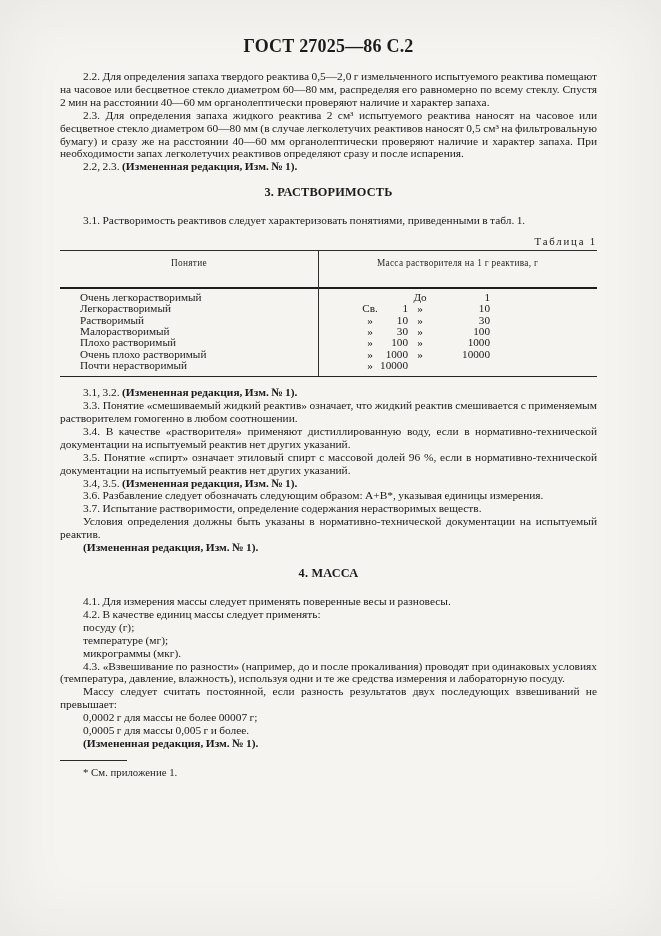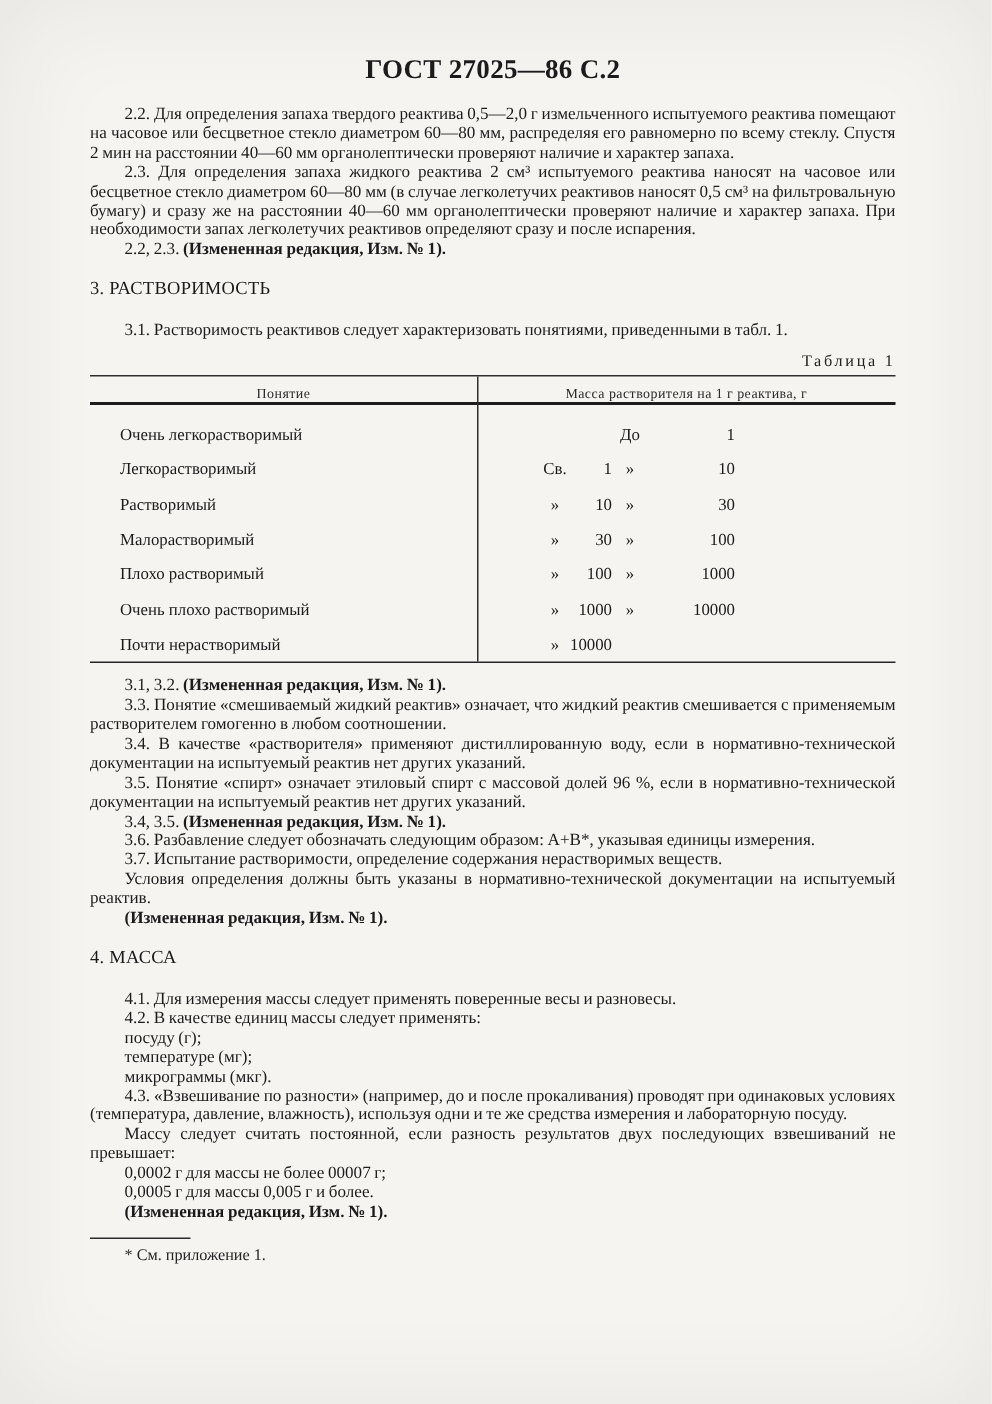--- a/index.html
+++ b/index.html
@@ -22,21 +22,21 @@
     text-align:center;font-weight:bold;font-size:18px;line-height:13px;
     margin-bottom:17px;letter-spacing:0.2px;
   }
   .para{
     font-size:11.4px;line-height:12.9px;
     text-align:justify;text-indent:23px;word-spacing:-0.4px;
   }
   .para.amend span{font-weight:normal;margin-top:25px;}
   .para.amend b{font-weight:bold;}
   .heading{
-    font-weight:normal;font-size:12.3px;line-height:13px;
+    text-align:center;font-weight:bold;font-size:12.3px;line-height:13px;
     margin:13px 0 15px 0;letter-spacing:0.2px;
   }
   .tlabel{
     text-align:right;font-size:10.8px;line-height:12px;
     letter-spacing:1.8px;margin:8px 0 3px 0;color:#222;
   }
   .tbl{
     position:relative;
     border-top:1px solid #2e2e2e;
     border-bottom:1.5px solid #252525;
@@ -44,26 +44,26 @@
   }
   .tbl .divider{
     position:absolute;left:258px;top:0;bottom:0;width:1px;background:#2e2e2e;
   }
   .tbl-head{
     display:flex;
     border-bottom:2.5px solid #1d1d1d;
   }
   .tbl-head .h1,.tbl-head .h2{
     font-size:9.3px;line-height:10px;color:#2a2a2a;
-    text-align:center;padding:7px 4px 0 4px;letter-spacing:0.3px;
+    text-align:center;padding:7px 4px 19px 4px;letter-spacing:0.3px;
   }
   .tbl-head .h1{width:258px;box-sizing:border-box;}
   .tbl-head .h2{flex:1;}
   .tbl-body{padding:3px 0 5px 0;}
-  .row{display:flex;height:11.3px;line-height:11.3px;font-size:11.2px;margin-top:12px;}
+  .row{display:flex;height:11.3px;line-height:11.3px;font-size:11.2px;}
   .row .concept{
     width:258px;box-sizing:border-box;padding-left:20px;
     white-space:nowrap;overflow:hidden;
   }
   .row .vals{position:relative;flex:1;}
   .row .vals span{position:absolute;top:0;white-space:nowrap;}
   .row .vals .v0{left:30px;width:44px;text-align:center;}
   .row .vals .v1{left:20px;width:70px;text-align:right;}
   .row .vals .v2{left:82px;width:40px;text-align:center;}
   .row .vals .v3{left:102px;width:70px;text-align:right;}

